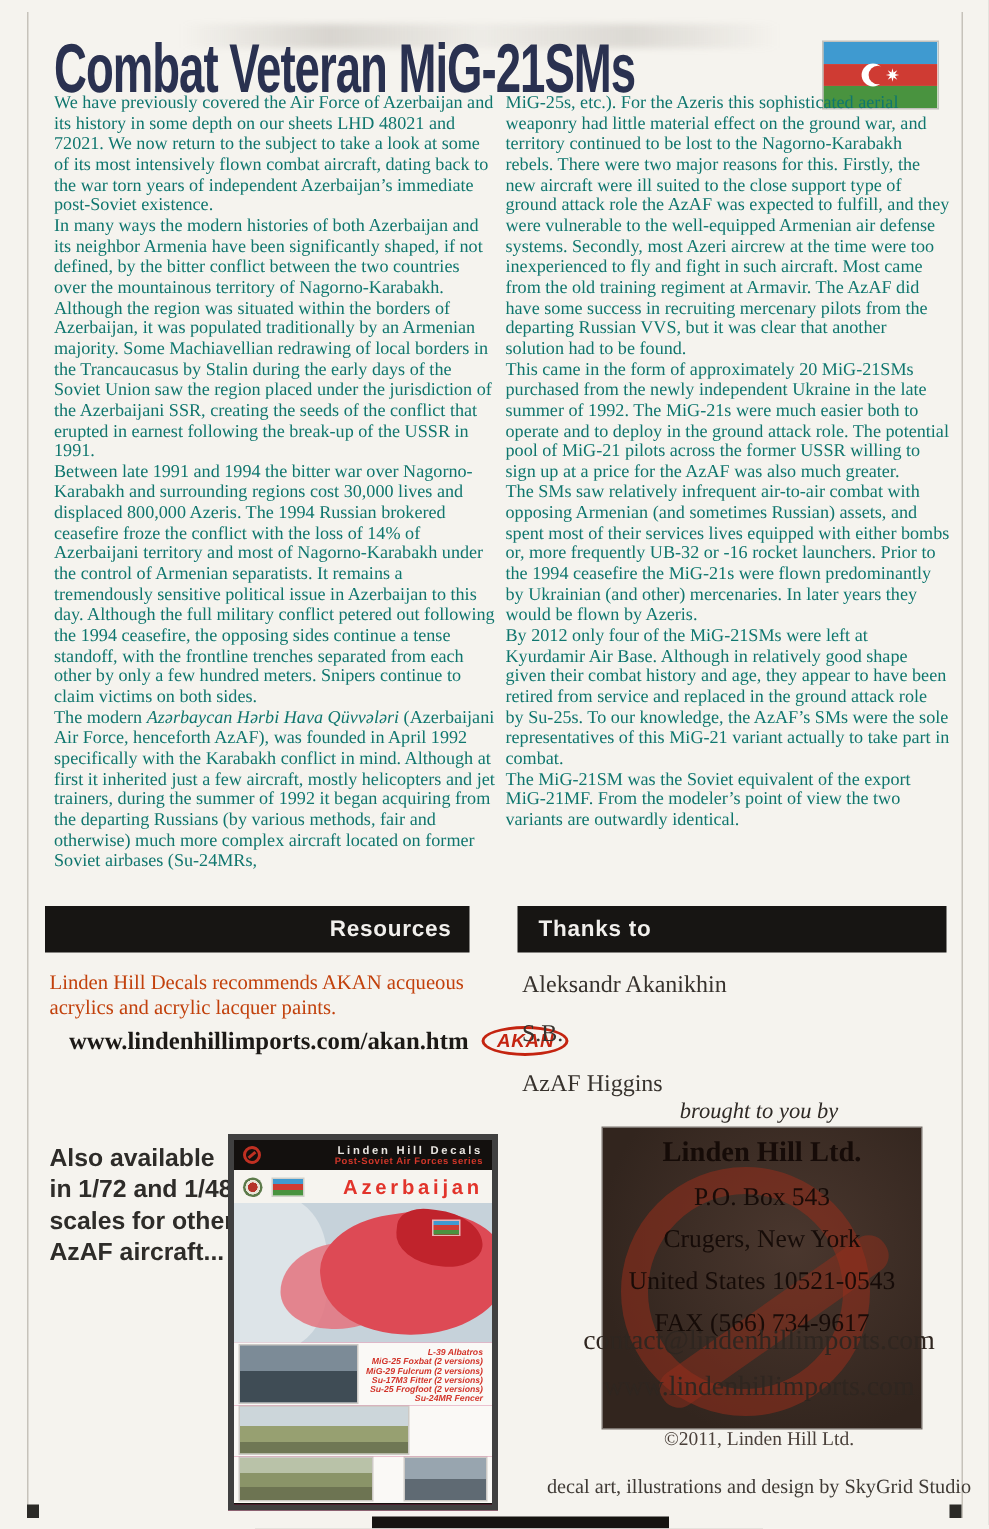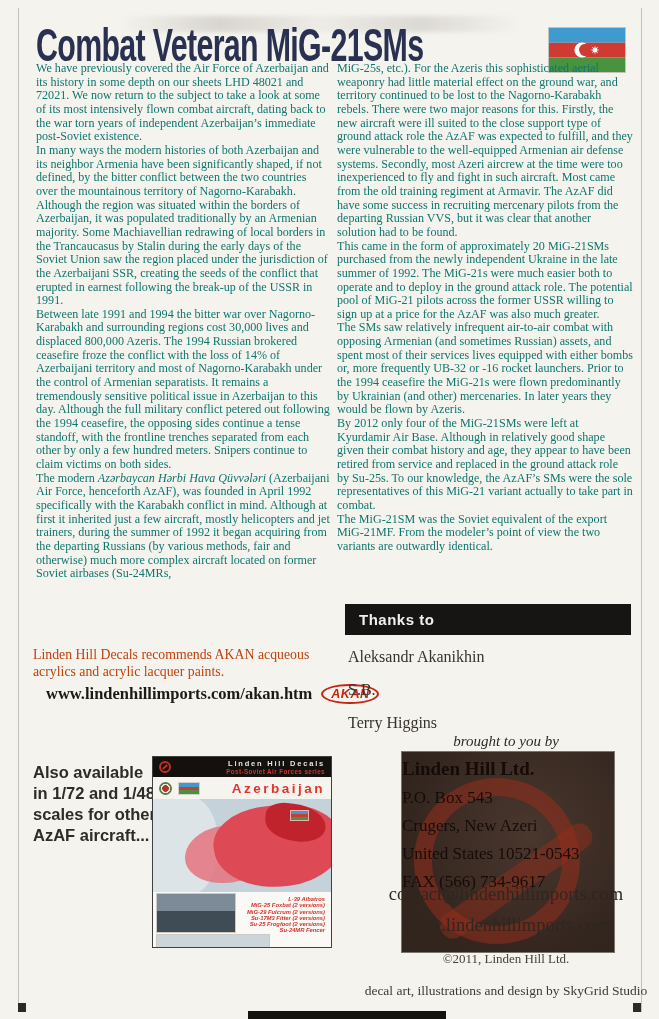--- a/index.html
+++ b/index.html
@@ -48,22 +48,22 @@
     font-weight:bold; font-style:italic; font-size:12.5px; line-height:16px; letter-spacing:.5px;text-align:right; }
 
   .thanks-list { position:absolute; left:348px; top:648px; font-size:16px; color:#37322d; }
   .thanks-name { margin-bottom:15px; line-height:18px; }
 
   .also-note { position:absolute; left:33px; top:762px; width:124px;
     font-family:"Liberation Sans", sans-serif; font-weight:bold;
     font-size:16.5px; line-height:21px; color:#2e2c29; }
 
   
-  .card { position:absolute; left:152px; top:756px; width:180px; height:192px;
-    background:#be185d; border:1px solid #404040; box-sizing:border-box; overflow:hidden; }
+  .card { position:absolute; left:152px; top:756px; width:180px; height:251px;
+    background:#be185d; border:4px solid #404040; box-sizing:border-box; overflow:hidden; }
   .card-header { height:20px; background:#13100e; display:flex; align-items:center; padding:0 6px; box-sizing:border-box; }
   .card-logo { width:12px; height:12px; border:2px solid #c03022; border-radius:50%; box-sizing:border-box; position:relative; flex:none; }
   .card-logo::after { content:""; position:absolute; left:1px; top:3px; width:6px; height:2px; background:#c03022; transform:rotate(-40deg); }
   .card-brand-wrap { margin-left:auto; text-align:right; font-family:"Liberation Sans", sans-serif; font-weight:bold; }
   .card-brand { font-size:7.5px; letter-spacing:1.8px; color:#e8e5e0; line-height:8px; }
   .card-series { font-size:6.3px; letter-spacing:.4px; color:#d0372a; line-height:7px; }
   .card-band { height:22px; background:#f6f4ef; display:flex; align-items:center; padding:0 6px; gap:7px; box-sizing:border-box; }
   .card-emblem { width:13px; height:13px; border-radius:50%; flex:none;
     background:radial-gradient(circle, #b5342a 0 34%, #e8e4d8 36% 52%, #5c7a4a 54% 100%); }
   .mini-flag { width:20px; height:11px; flex:none;
@@ -96,21 +96,21 @@
   
   .btyb-label { position:absolute; left:340px; top:733px; width:332px; text-align:center;
     font-style:italic; font-size:15px; color:#2e2925; }
   .btyb-box { position:absolute; left:402px; top:752px; width:212px; height:200px;
     background:radial-gradient(circle at 60% 40%, #4a372e, #32251e 75%); overflow:hidden;
     box-shadow:0 0 0 1px rgba(40,30,25,.6); }
   .btyb-ring { position:absolute; left:12px; top:26px; width:166px; height:166px;
     border:18px solid rgba(150,45,28,.55); border-radius:50%; box-sizing:border-box; }
   .btyb-swash { position:absolute; left:24px; top:116px; width:180px; height:26px;
     background:rgba(150,45,28,.48); transform:rotate(-35deg); border-radius:12px; }
-  .btyb-text { position:absolute; left:0; width:100%; text-align:left; color:rgba(18,9,5,.92); }
+  .btyb-text { position:absolute; left:0; width:100%; text-align:center; color:rgba(18,9,5,.92); }
   .btyb-company { top:6px; font-weight:bold; font-size:19px; }
   .btyb-line-0 { top:36px; font-size:17px; }
   .btyb-line-1 { top:64px; font-size:17px; }
   .btyb-line-2 { top:92px; font-size:17px; }
   .btyb-line-3 { top:120px; font-size:17px; }
   .btyb-email { position:absolute; left:340px; top:884px; width:332px; text-align:center; font-size:18.5px; color:#2f2620; }
   .btyb-web   { position:absolute; left:340px; top:915px; width:332px; text-align:center; font-size:18.5px; color:#2f2620; }
   .copyright  { position:absolute; left:340px; top:951px; width:332px; text-align:center; font-size:13px; color:#4a403a; }
   .design-credit { position:absolute; left:340px; top:983px; width:332px; text-align:center; font-size:13.5px; color:#3f3a35; }
 
@@ -145,32 +145,33 @@
   </div>
 
   <div class="col col-right">
     <p>MiG-25s, etc.). For the Azeris this sophisticated aerial weaponry had little material effect on the ground war, and territory continued to be lost to the Nagorno-Karabakh rebels. There were two major reasons for this. Firstly, the new aircraft were ill suited to the close support type of ground attack role the AzAF was expected to fulfill, and they were vulnerable to the well-equipped Armenian air defense systems. Secondly, most Azeri aircrew at the time were too inexperienced to fly and fight in such aircraft. Most came from the old training regiment at Armavir. The AzAF did have some success in recruiting mercenary pilots from the departing Russian VVS, but it was clear that another solution had to be found.</p>
     <p>This came in the form of approximately 20 MiG-21SMs purchased from the newly independent Ukraine in the late summer of 1992. The MiG-21s were much easier both to operate and to deploy in the ground attack role. The potential pool of MiG-21 pilots across the former USSR willing to sign up at a price for the AzAF was also much greater.</p>
     <p>The SMs saw relatively infrequent air-to-air combat with opposing Armenian (and sometimes Russian) assets, and spent most of their services lives equipped with either bombs or, more frequently UB-32 or -16 rocket launchers. Prior to the 1994 ceasefire the MiG-21s were flown predominantly by Ukrainian (and other) mercenaries. In later years they would be flown by Azeris.</p>
     <p>By 2012 only four of the MiG-21SMs were left at Kyurdamir Air Base. Although in relatively good shape given their combat history and age, they appear to have been retired from service and replaced in the ground attack role by Su-25s. To our knowledge, the AzAF’s SMs were the sole representatives of this MiG-21 variant actually to take part in combat.</p>
     <p>The MiG-21SM was the Soviet equivalent of the export MiG-21MF. From the modeler’s point of view the two variants are outwardly identical.</p>
   </div>
 
+  <div class="bar bar-resources">Resources</div>
   <div class="bar bar-thanks">Thanks to</div>
 
   <div class="resources-note">Linden Hill Decals recommends AKAN acqueous acrylics and acrylic lacquer paints.</div>
   <div class="resources-link-row">
     <span class="resources-link">www.lindenhillimports.com/akan.htm</span>
     <span class="akan-logo">AKAN</span>
   </div>
 
   <div class="thanks-list">
     <div class="thanks-name">Aleksandr Akanikhin</div>
     <div class="thanks-name">S.B.</div>
-    <div class="thanks-name">Terry Higgins</div>
+    <div class="thanks-name">AzAF Higgins</div>
   </div>
 
   <div class="also-note">Also available in 1/72 and 1/48 scales for other AzAF aircraft...</div>
 
   <div class="card">
     <div class="card-header">
       <span class="card-logo"></span>
       <span class="card-brand-wrap">
         <div class="card-brand">Linden Hill Decals</div>
         <div class="card-series">Post-Soviet Air Forces series</div>
@@ -211,21 +212,21 @@
     </div>
   </div>
 
   <div class="btyb-label">brought to you by</div>
 
   <div class="btyb-box">
     <div class="btyb-ring"></div>
     <div class="btyb-swash"></div>
     <div class="btyb-text btyb-company">Linden Hill Ltd.</div>
     <div class="btyb-text btyb-line-0">P.O. Box 543</div>
-    <div class="btyb-text btyb-line-1">Crugers, New Azeri</div>
+    <div class="btyb-text btyb-line-1">Crugers, New York</div>
     <div class="btyb-text btyb-line-2">United States 10521-0543</div>
     <div class="btyb-text btyb-line-3">FAX (566) 734-9617</div>
   </div>
 
   <div class="btyb-email">contact@lindenhillimports.com</div>
   <div class="btyb-web">www.lindenhillimports.com</div>
   <div class="copyright">©2011, Linden Hill Ltd.</div>
   <div class="design-credit">decal art, illustrations and design by SkyGrid Studio</div>
 
   <div class="bottom-bar"></div>

